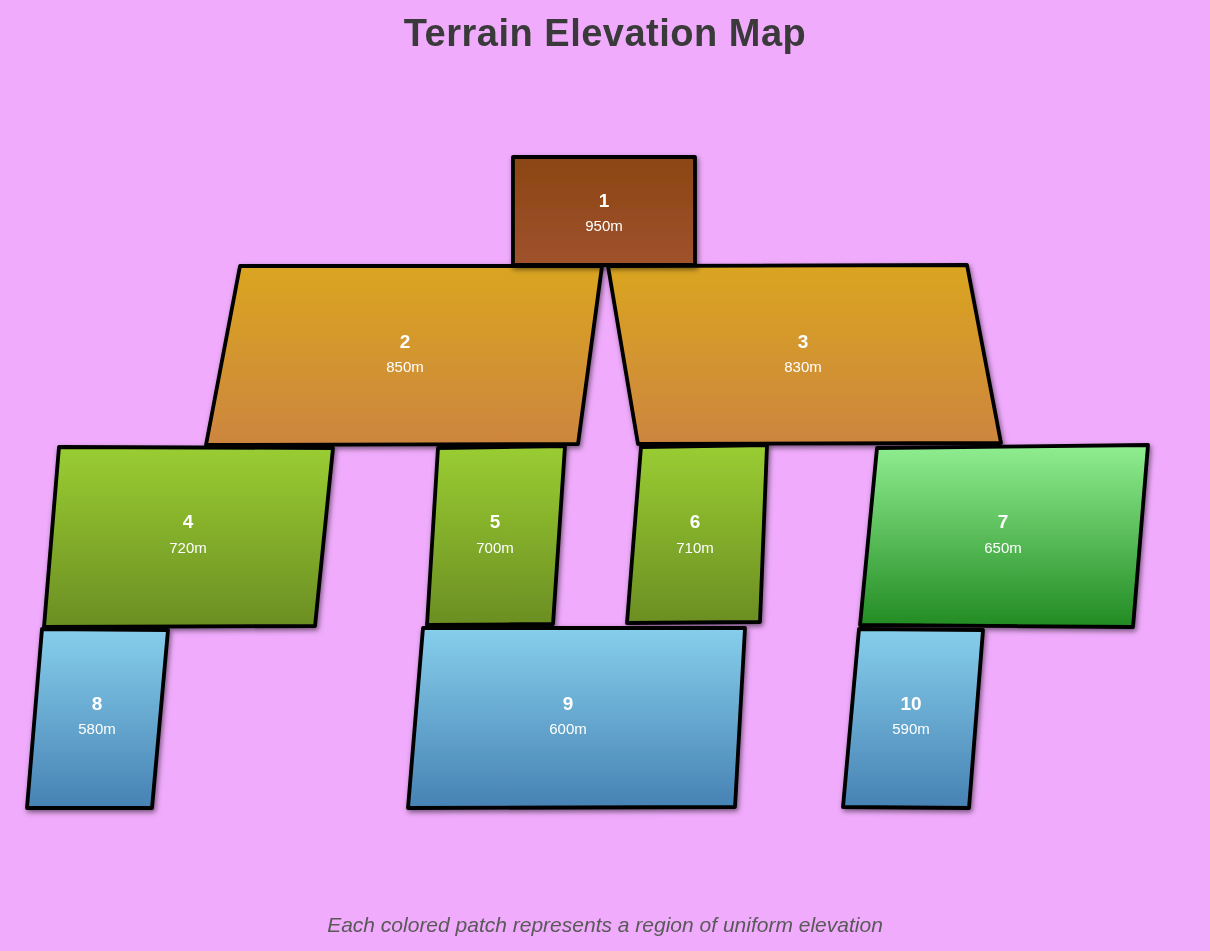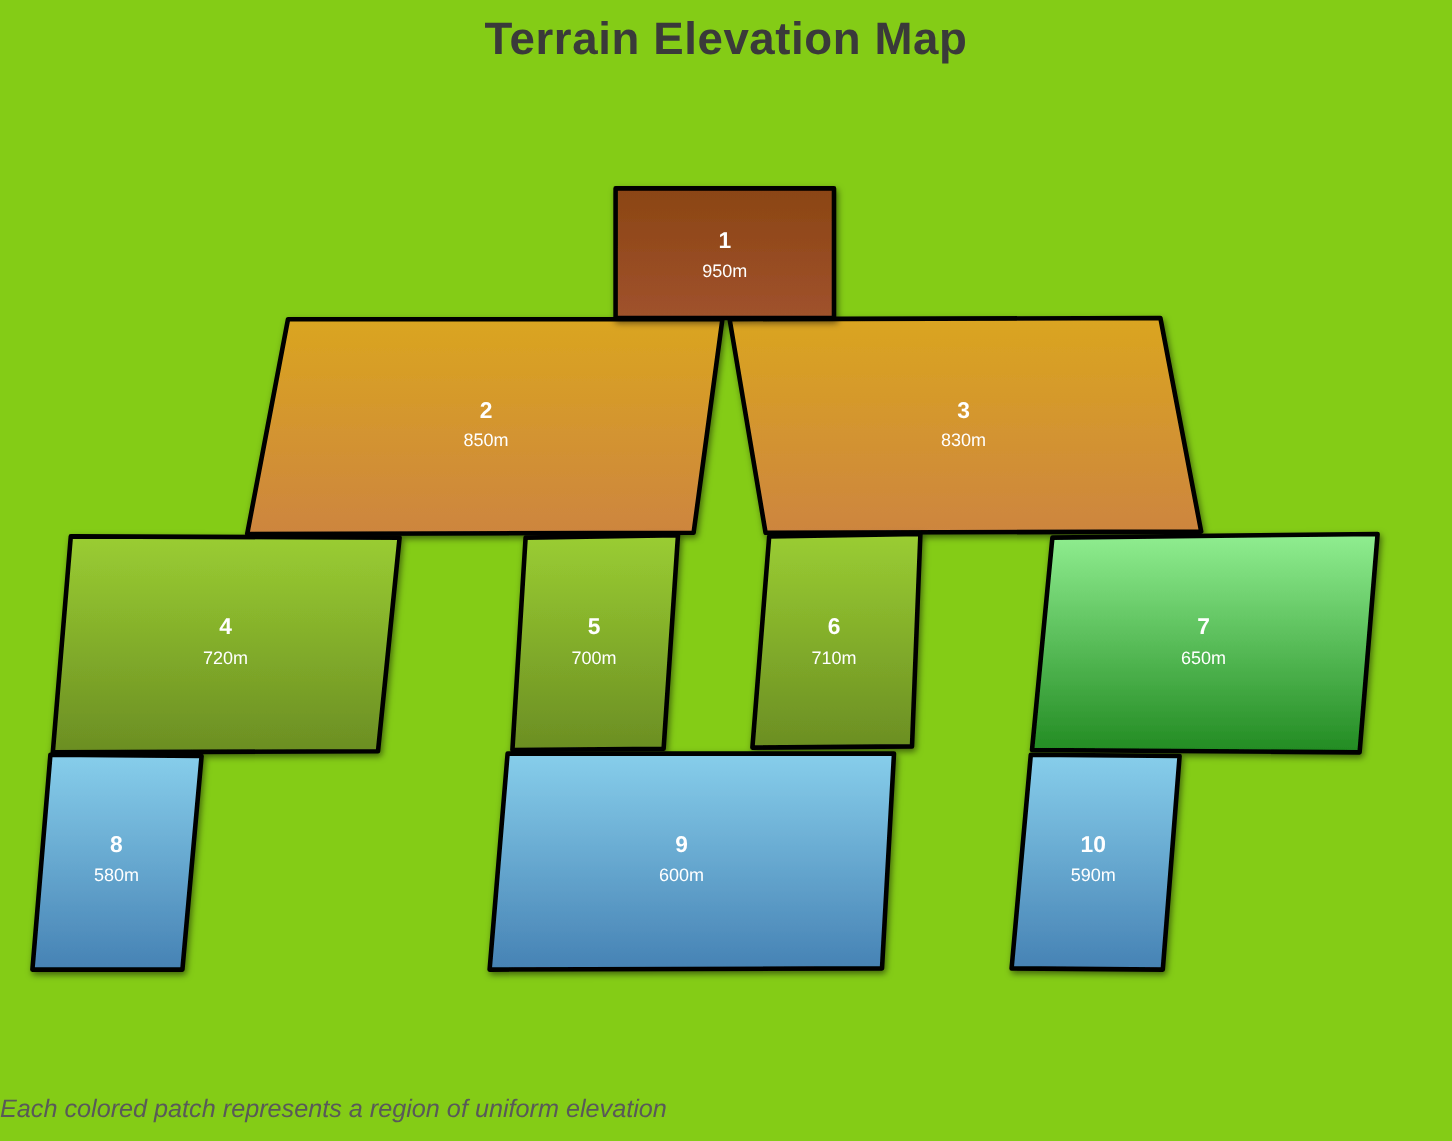--- a/index.html
+++ b/index.html
@@ -4,40 +4,41 @@
 <style>
   html, body {
     margin: 0;
     padding: 0;
     background: #ffffff;
   }
   .canvas {
     position: relative;
     width: 1210px;
     height: 951px;
-    background: #84cc16;
+    background: #f0abfc;
     overflow: hidden;
     font-family: "Liberation Sans", sans-serif;
   }
   .title {
     position: absolute;
     top: 12px;
     left: 0;
     width: 100%;
     text-align: center;
     font-size: 38px;
     font-weight: 700;
     color: #3a3a3a;
     letter-spacing: 0.5px;
   }
   .caption {
     position: absolute;
     top: 913px;
     left: 0;
     width: 100%;
+    text-align: center;
     font-style: italic;
     font-size: 21px;
     color: #595959;
   }
   svg.map {
     position: absolute;
     top: 0;
     left: 0;
   }
   .patch-shape {

